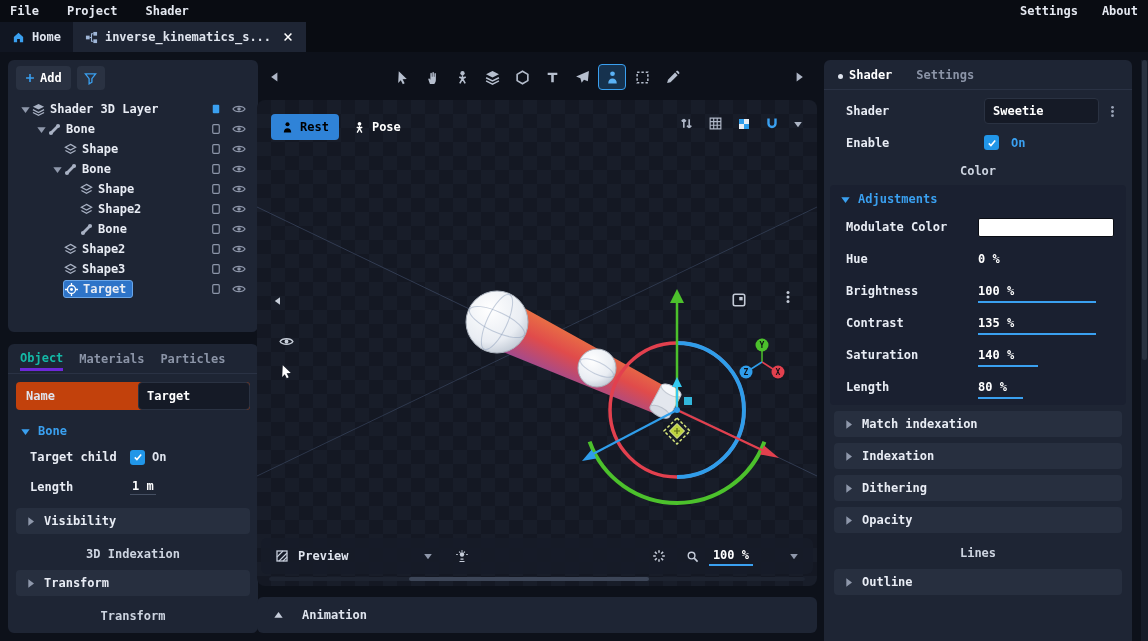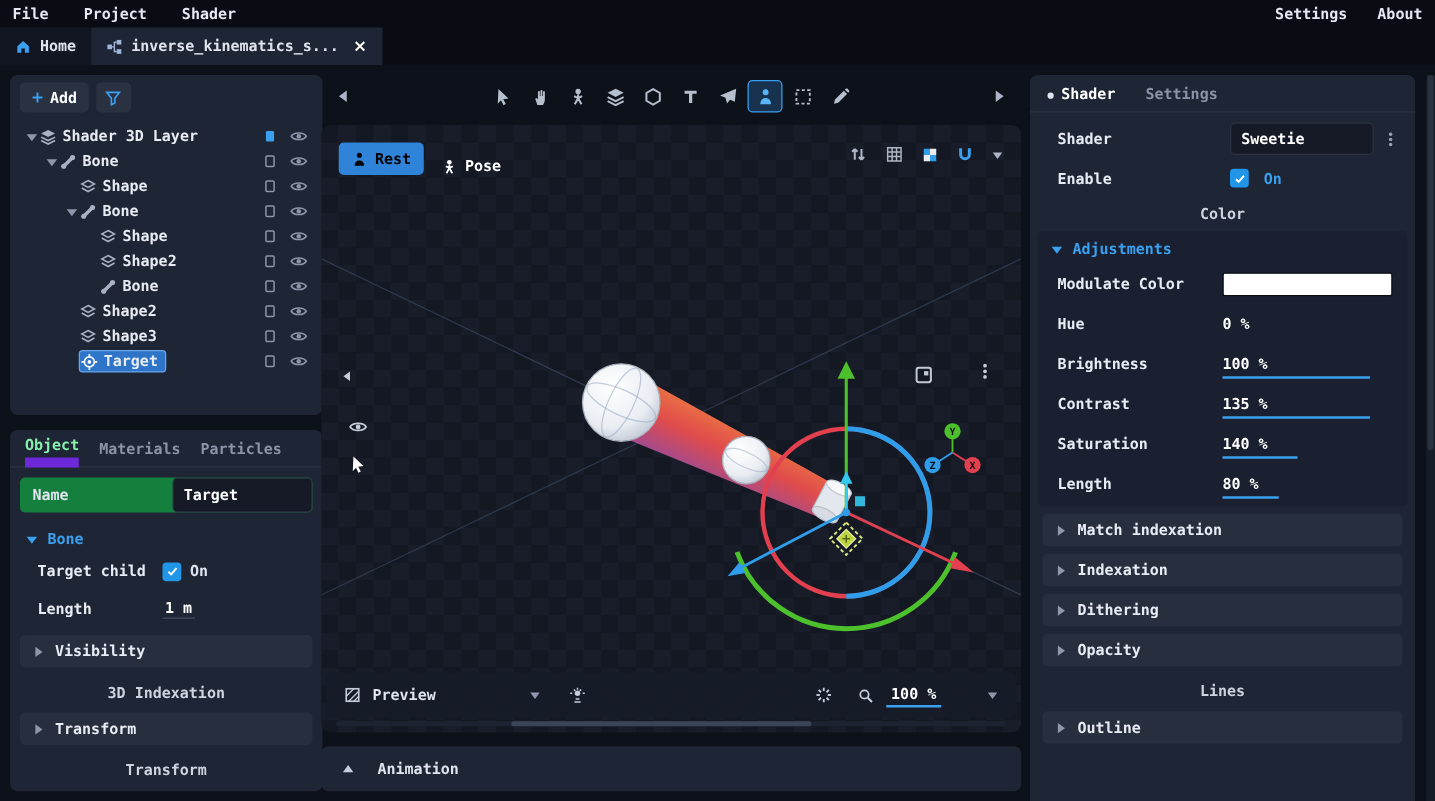--- a/index.html
+++ b/index.html
@@ -15,61 +15,61 @@
 .mitem{color:#e4e8f0}
 .tabbar{height:30px;background:#090c12;display:flex;align-items:stretch}
 .tab{display:flex;align-items:center;gap:7px;padding:0 12px}
 .tab-home{background:#111622}
 .tab-doc{background:#1e2534}
 .workspace{position:absolute;top:52px;left:0;right:0;bottom:0;background:#0d111a}
 .panel{position:absolute;background:#1e2534;border-radius:6px}
 .panel-header{height:30px;border-bottom:1px solid #2a3244;display:flex;align-items:center;padding:0 12px;gap:20px}
 .ph-tab{color:#8b94a7}
 .ph-tab.active{color:#fff}
-.ph-tab.obj-active{color:#86efac;border-bottom:8px solid #6d28d9;padding:5px 0 3px}
+.ph-tab.obj-active{color:#14b8a6;border-bottom:3px solid #6d28d9;padding:5px 0 3px}
 .dot{width:5px;height:5px;border-radius:50%;background:#dfe4ee;display:inline-block;margin-right:6px}
 
 .scene-panel{left:8px;top:8px;width:250px;height:272px}
 .toolrow{display:flex;gap:6px;padding:6px 8px;align-items:center}
 .add-btn{height:24px;background:#2a3242;border-radius:4px;display:flex;align-items:center;gap:5px;padding:0 9px;color:#fff}
 .search-box{flex:1;height:24px;background:#141925;border:1px solid #2a3242;border-radius:4px;display:flex;align-items:center;padding:0 7px;gap:4px}
 .search-box input{flex:1;min-width:0;background:transparent;border:none;outline:none;color:#fff;font:inherit}
 .search-box input::placeholder{color:#6e7789}
 .filter-btn{width:28px;height:24px;background:#2a3242;border-radius:4px;display:flex;align-items:center;justify-content:center}
 .tree{padding:3px 6px 0 6px}
 .tree-row{height:20px;display:flex;align-items:center}
 .t-wrap{display:flex;align-items:center;height:18px;border-radius:3px;padding:0 6px 0 1px}
 .t-wrap.selected{background:#2e74c8;border:1px solid #6aa6e8;color:#fff}
 .t-icon{color:#a9b2c4;margin-right:5px}
 .t-wrap.selected .t-icon{color:#fff}
 .t-label{white-space:nowrap;color:#e8ecf4}
 .t-badges{margin-left:auto;display:flex;gap:10px;align-items:center;padding-right:6px;color:#8d96a9}
 
 .object-panel{left:8px;top:292px;width:250px;height:289px}
-.name-bar{margin:8px;height:28px;background:#15803d;border-radius:4px;display:flex;align-items:center;justify-content:space-between;padding-left:10px}
+.name-bar{margin:8px;height:28px;background:#c2410c;border-radius:4px;display:flex;align-items:center;justify-content:space-between;padding-left:10px}
 .name-input{width:112px;height:28px;background:#151a26;border:1px solid #2a3242;border-radius:4px;color:#fff;padding:0 8px;font:inherit;outline:none}
 .section-head{display:flex;align-items:center;gap:7px;padding:6px 12px 4px;color:#3aa0f0}
 .prop-row{display:flex;align-items:center;height:30px;padding:0 10px 0 22px}
 .prop-label{width:100px;color:#e8ecf4}
 .checkbox{width:15px;height:15px;background:#2196e8;border-radius:3px;display:inline-flex;align-items:center;justify-content:center;margin-right:7px}
 .length-value{color:#fff;border-bottom:1px solid #454f62;padding:0 2px 1px}
 .bar-row{margin:6px 8px;height:26px;background:#272f3f;border-radius:4px;display:flex;align-items:center;gap:8px;padding:0 9px;color:#e8ecf4}
 .center-head{text-align:center;color:#cdd4e0;padding:7px 0 3px}
 
 .toolbar-strip{position:absolute;left:257px;top:6px;width:560px;height:38px;display:flex;align-items:center;justify-content:space-between;padding:0 12px}
 .tools{display:flex;gap:2px}
 .tool-btn{width:28px;height:26px;border-radius:4px;display:flex;align-items:center;justify-content:center;color:#b6bfce;border:1.5px solid transparent}
 .tool-btn.active{background:#16324e;border-color:#3aa0f0;color:#5ab2f7}
 
 .viewport{position:absolute;left:257px;top:48px;width:560px;height:486px;border-radius:8px;overflow:hidden;
  background:conic-gradient(from 0deg,#181d29 0 25%,#141823 0 50%,#181d29 0 75%,#141823 0) 0 0/28px 28px #141823}
 .vp-scene{position:absolute;left:0;top:0}
 .vp-modes{position:absolute;left:14px;top:14px;display:flex;gap:6px;align-items:center}
 .rest-btn{height:26px;background:#2f83d8;border-radius:4px;display:flex;align-items:center;gap:6px;padding:0 10px;color:#000000}
-.pose-btn{height:26px;display:flex;align-items:flex-end;gap:6px;padding:0 8px;color:#fff}
+.pose-btn{height:26px;display:flex;align-items:center;gap:6px;padding:0 8px;color:#fff}
 .vp-topright{position:absolute;right:14px;top:16px;display:flex;gap:14px;align-items:center;color:#aeb6c6}
 .vp-frame{position:absolute;right:70px;top:192px;color:#c3cad6}
 .vp-dots{position:absolute;right:22px;top:190px;color:#c3cad6}
 .vp-collapse{position:absolute;left:16px;top:196px;color:#c8cfda}
 .vp-eye{position:absolute;left:22px;top:234px;color:#c8cfda}
 .vp-cursor{position:absolute;left:22px;top:264px;color:#fff}
 .vp-bottombar{position:absolute;left:4px;right:4px;bottom:12px;height:36px;background:rgba(22,27,40,.95);border-radius:6px;display:flex;align-items:center;padding:0 14px;gap:10px}
 .preview-dd{display:flex;align-items:center;gap:9px;width:158px}
 .zoom-val{color:#fff;border-bottom:2px solid #3aa0f0;padding:1px 4px 2px}
 .spacer{flex:1}

